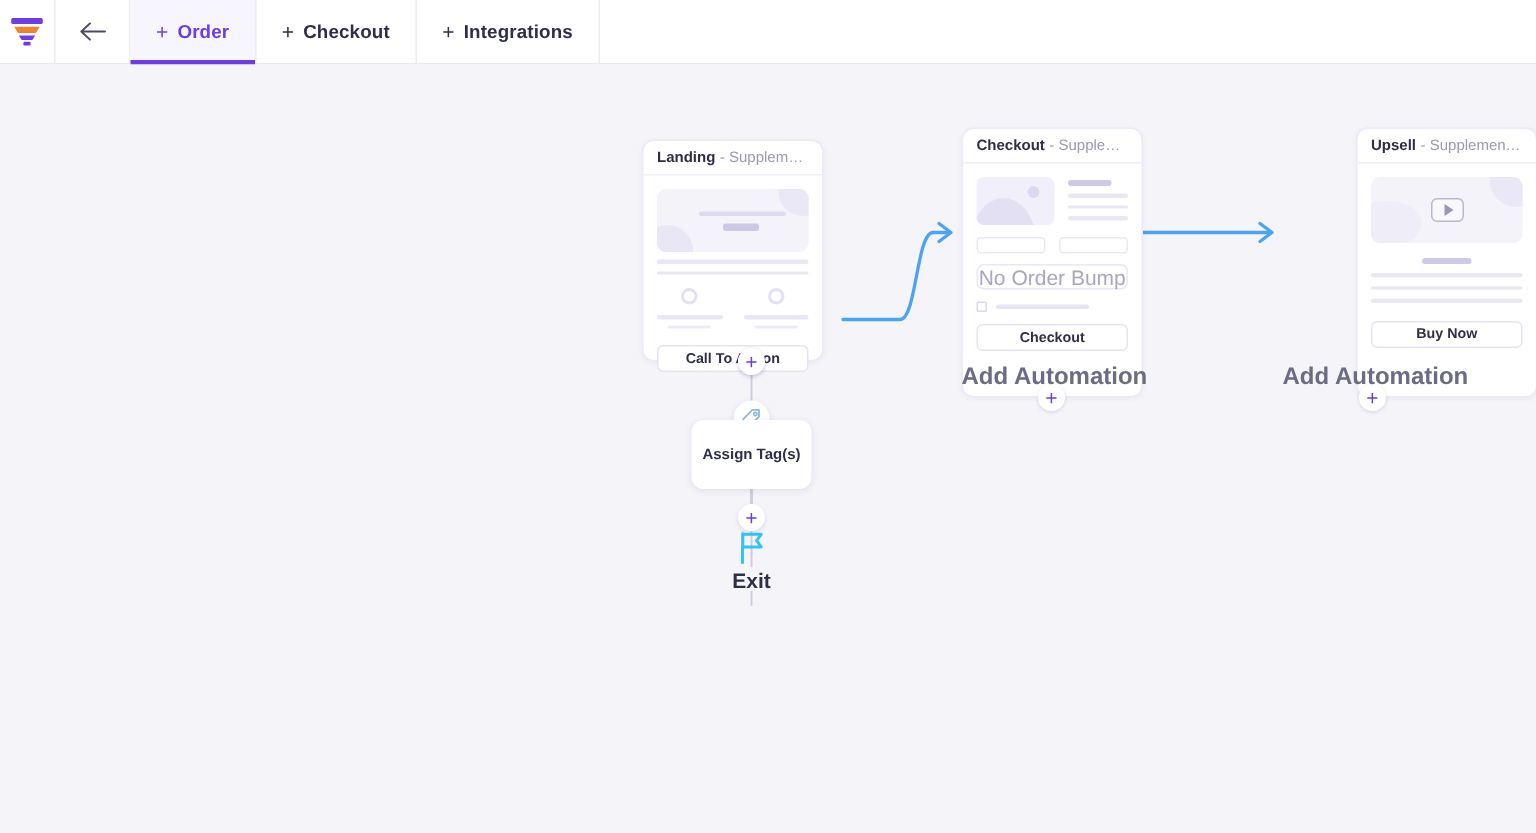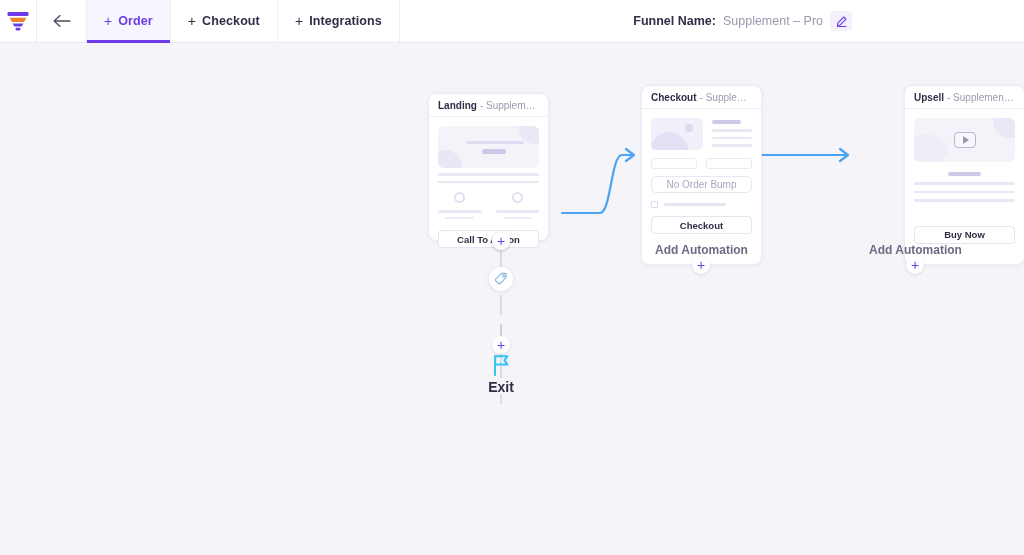--- a/index.html
+++ b/index.html
@@ -153,21 +153,21 @@
   .co-right .hl { height: 4px; border-radius: 2px; background: #cfc9e9; width: 72%; }
   .co-right .l { height: 2.5px; border-radius: 2px; background: #e9e7f4; margin-top: 5px; }
   .co-fields { display: flex; gap: 9px; margin-top: 8px; }
   .co-field {
     flex: 1; height: 11px; border: 1px solid #eae8f4; border-radius: 3px; background: #fff;
   }
   .bump {
     margin-top: 7px; height: 17px;
     border: 1px solid #e9e7f4; border-radius: 5px;
     display: flex; align-items: center; justify-content: center;
-    font-size: 10px; color: #a9a7bd; background: #fff;
+    font-size: 14px; color: #a9a7bd; background: #fff;
   }
   .chk-row { display: flex; align-items: center; gap: 6px; margin-top: 8px; }
   .chk-box { width: 7px; height: 7px; border: 1px solid #dcd9ec; border-radius: 1px; }
   .chk-line { flex: 1; height: 2.5px; border-radius: 2px; background: #e6e3f2; max-width: 62px; }
 
   
   .up-video {
     height: 44px; border-radius: 6px; background: #f4f3fa;
     position: relative; overflow: hidden;
     display: flex; align-items: center; justify-content: center;
@@ -200,21 +200,21 @@
   .plus-node {
     position: absolute;
     width: 18px; height: 18px; border-radius: 50%;
     background: #ffffff;
     box-shadow: 0 1px 3px rgba(40,30,90,0.13);
     display: flex; align-items: center; justify-content: center;
     color: #6d3ce8; font-size: 14px; line-height: 1; font-weight: 400;
   }
   .auto-label {
     position: absolute;
-    font-size: 12px; font-weight: bold; color: #6b6b85;
+    font-size: 16px; font-weight: bold; color: #6b6b85;
     text-align: center; white-space: nowrap;
   }
 
   
   .action-node {
     position: absolute;
     width: 80px; height: 46px;
     background: #ffffff;
     border-radius: 8px;
     box-shadow: 0 1px 5px rgba(40,30,90,0.09);
@@ -264,30 +264,20 @@
     <span>Checkout</span>
   </div>
 
   <div class="tab">
     <span class="plus-sign">+</span>
     <span>Integrations</span>
   </div>
 
   <div class="header-spacer"></div>
 
-  <div class="funnel-name-wrap">
-    <span class="funnel-label">Funnel Name:</span>
-    <span class="funnel-value">Supplement – Pro</span>
-    <button class="edit-btn">
-      <svg class="pencil" viewBox="0 0 12 12">
-        <path d="M8.6 1.1 L10.9 3.4 L4.4 9.9 L1.6 10.4 L2.1 7.6 Z" fill="none" stroke="#6d3ce8" stroke-width="1.2" stroke-linejoin="round"></path>
-        <path d="M1.6 11.4 H10.9" stroke="#6d3ce8" stroke-width="1.2" stroke-linecap="round"></path>
-      </svg>
-    </button>
-  </div>
 </div>
 
 <div class="canvas">
 
   <svg class="edges" viewBox="0 0 1024 512">
 
     <path d="M562 170 H600 C611 170 611 112 622 112 H632" fill="none" stroke="#4aa3f5" stroke-width="2.2" stroke-linecap="round"></path>
     <path d="M626 106 L634 112 L626 118" fill="none" stroke="#4aa3f5" stroke-width="2.2" stroke-linecap="round" stroke-linejoin="round"></path>
 
     <path d="M762 112 H846" fill="none" stroke="#4aa3f5" stroke-width="2.2" stroke-linecap="round"></path>
@@ -385,35 +375,38 @@
         <div class="ublob"></div>
         <div class="uwave"></div>
         <div class="play-box">
           <div class="play-tri"></div>
         </div>
       </div>
       <div class="up-title"></div>
       <div class="up-line"></div>
       <div class="up-line"></div>
       <div class="up-line"></div>
-      <div class="cta" style="margin-top:24px">Buy Now</div>
+      <div class="cta" style="margin-top:12px">Buy Now</div>
     </div>
   </div>
   <div class="plus-node" style="left:906px; top:213px;">+</div>
   <div class="auto-label" style="left:855px; top:200px; width:121px;">Add Automation</div>
 
   <div class="plus-node" style="left:492px; top:189px;">+</div>
 
   <div class="node-icon-circle" style="left:489px; top:224px;">
     <svg width="14" height="14" viewBox="0 0 14 14">
       <path d="M7.6 1.3 H12 V5.7 L6.2 11.5 A1.2 1.2 0 0 1 4.5 11.5 L1.8 8.8 A1.2 1.2 0 0 1 1.8 7.1 Z" fill="none" stroke="#8fb8e0" stroke-width="1.2" stroke-linejoin="round"></path>
       <circle cx="9.6" cy="4" r="1.1" fill="none" stroke="#8fb8e0" stroke-width="1.1"></circle>
     </svg>
   </div>
 
+  <div class="action-node" style="left:461px; top:237px;">
+    <span>Assign Tag(s)</span>
+  </div>
 
   <div class="plus-node" style="left:492px; top:293px;">+</div>
 
   <div class="exit-wrap" style="left:477px; top:310px; width:48px;">
     <svg width="22" height="24" viewBox="0 0 22 24">
       <path d="M5 22 V2" fill="none" stroke="#c9c7d8" stroke-width="1.6" stroke-linecap="round"></path>
       <path d="M5.2 3.2 H17.5 L14.4 7.4 L17.5 11.6 H5.2 Z" fill="none" stroke="#33c3f5" stroke-width="2" stroke-linejoin="round" stroke-linecap="round"></path>
       <path d="M5 12 V22" fill="none" stroke="#33c3f5" stroke-width="2" stroke-linecap="round"></path>
     </svg>
     <span class="exit-label">Exit</span>

